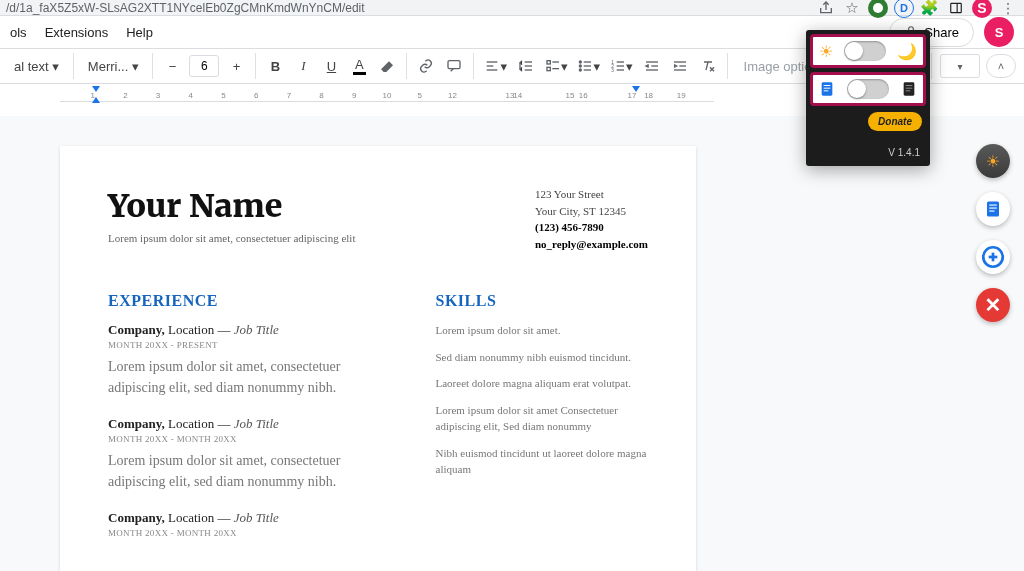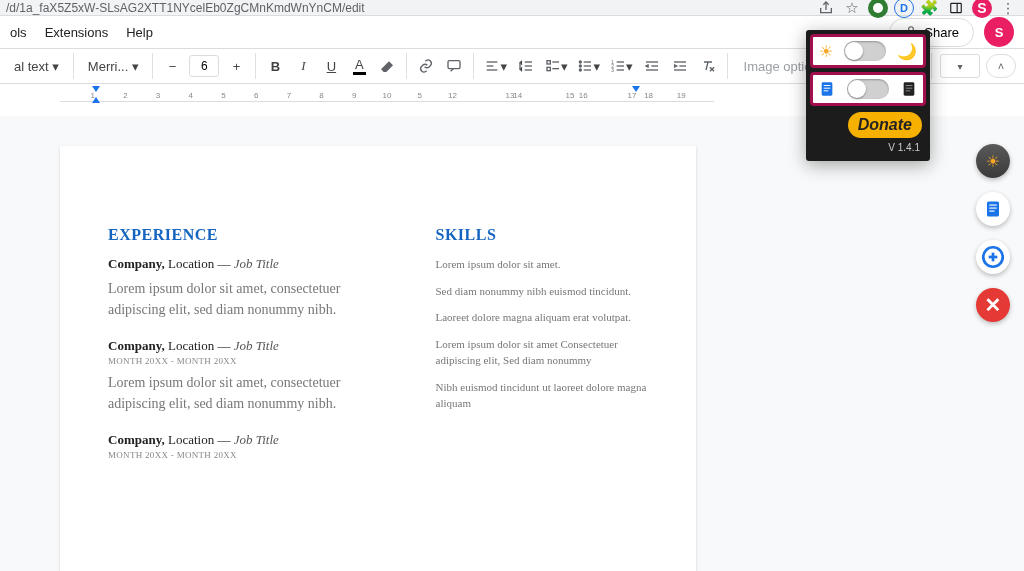--- a/index.html
+++ b/index.html
@@ -53,21 +53,21 @@
   .job-body { font-size:14px; color:#777; line-height:1.5; margin-top:6px; }
   .skills p { font-size:11px; color:#777; line-height:1.5; margin-bottom:10px; }
   
   .ext-popup { position:absolute; top:30px; right:94px; width:124px; background:#1c1c1c; border-radius:3px; padding:4px; box-shadow:0 4px 18px rgba(0,0,0,.35); z-index:200; }
   .ext-row { background:#fff; border:3px solid #a30f4d; border-radius:4px; margin-bottom:4px; height:34px; display:flex; align-items:center; justify-content:space-between; padding:0 6px; }
   .toggle-track { width:42px; height:20px; border-radius:10px; background:#d0d0d0; position:relative; box-shadow:inset 0 1px 2px rgba(0,0,0,.3); }
   .toggle-thumb { width:18px; height:18px; border-radius:50%; background:#fff; position:absolute; top:1px; left:1px; box-shadow:0 1px 2px rgba(0,0,0,.4); }
   .ext-sun { color:#f9a825; font-size:16px; }
   .ext-moon { color:#1a237e; font-size:16px; }
   .ext-docicon { width:16px; height:18px; }
-  .donate-btn { background:#f6b100; color:#222; font-style:italic; font-weight:bold; font-size:16px; border-radius:14px; padding:4px 10px; display:inline-block; margin:2px 4px 2px auto; float:right; }
+  .donate-btn { background:#f6b100; color:#222; font-style:italic; font-weight:bold; font-size:10px; border-radius:14px; padding:4px 10px; display:inline-block; margin:2px 4px 14px auto; float:right; }
   .ext-ver { clear:both; text-align:right; color:#ccc; font-size:10px; padding:2px 6px 4px; }
   
   .side-rail { position:absolute; right:14px; top:144px; display:flex; flex-direction:column; gap:14px; z-index:150; }
   .rail-btn { width:34px; height:34px; border-radius:50%; display:flex; align-items:center; justify-content:center; box-shadow:0 2px 5px rgba(0,0,0,.25); background:#fff; }
   .rail-sun { background:linear-gradient(#5a5a5a,#3a3a3a); color:#f9a825; font-size:16px; }
   .rail-doc { background:#fff; }
   .rail-add { color:#1a73e8; }
   .rail-close { background:#e53935; color:#fff; font-size:20px; font-weight:bold; }
 </style>
 </head>
@@ -243,27 +243,40 @@
       <span class="ruler-num" style="left: 510px;">15</span>
       <span class="ruler-num" style="left: 523.2px;">16</span>
       <span class="ruler-num" style="left: 555.9px; margin-left: 16px;">17</span>
       <span class="ruler-num" style="left: 588.6px;">18</span>
       <span class="ruler-num" style="left: 621.3px;">19</span>
     </div>
 </div>
 
 <div class="canvas">
   <div class="page">
+    <div class="resume-head">
+      <div>
+        <div class="resume-name">Your Name</div>
+        <div class="resume-sub">Lorem ipsum dolor sit amet, consectetuer adipiscing elit</div>
+      </div>
+      <div class="contact">
+        <div>123 Your Street</div>
+        <div>Your City, ST 12345</div>
+        <div class="bold">(123) 456-7890</div>
+        <div class="bold">no_reply@example.com</div>
+      </div>
+    </div>
 
     <div class="columns">
       <div class="col" style="flex:1.15;">
         <div class="sec-head">EXPERIENCE</div>
 
         <div class="job">
           <div class="job-line1"><span class="co">Company,</span> <span>Location</span> <span>—</span> <span class="jt">Job Title</span></div>
+          <div class="job-date">MONTH 20XX - PRESENT</div>
           <div class="job-body">Lorem ipsum dolor sit amet, consectetuer adipiscing elit, sed diam nonummy nibh.</div>
         </div>
 
         <div class="job">
           <div class="job-line1"><span class="co">Company,</span> <span>Location</span> <span>—</span> <span class="jt">Job Title</span></div>
           <div class="job-date">MONTH 20XX - MONTH 20XX</div>
           <div class="job-body">Lorem ipsum dolor sit amet, consectetuer adipiscing elit, sed diam nonummy nibh.</div>
         </div>
 
         <div class="job">

